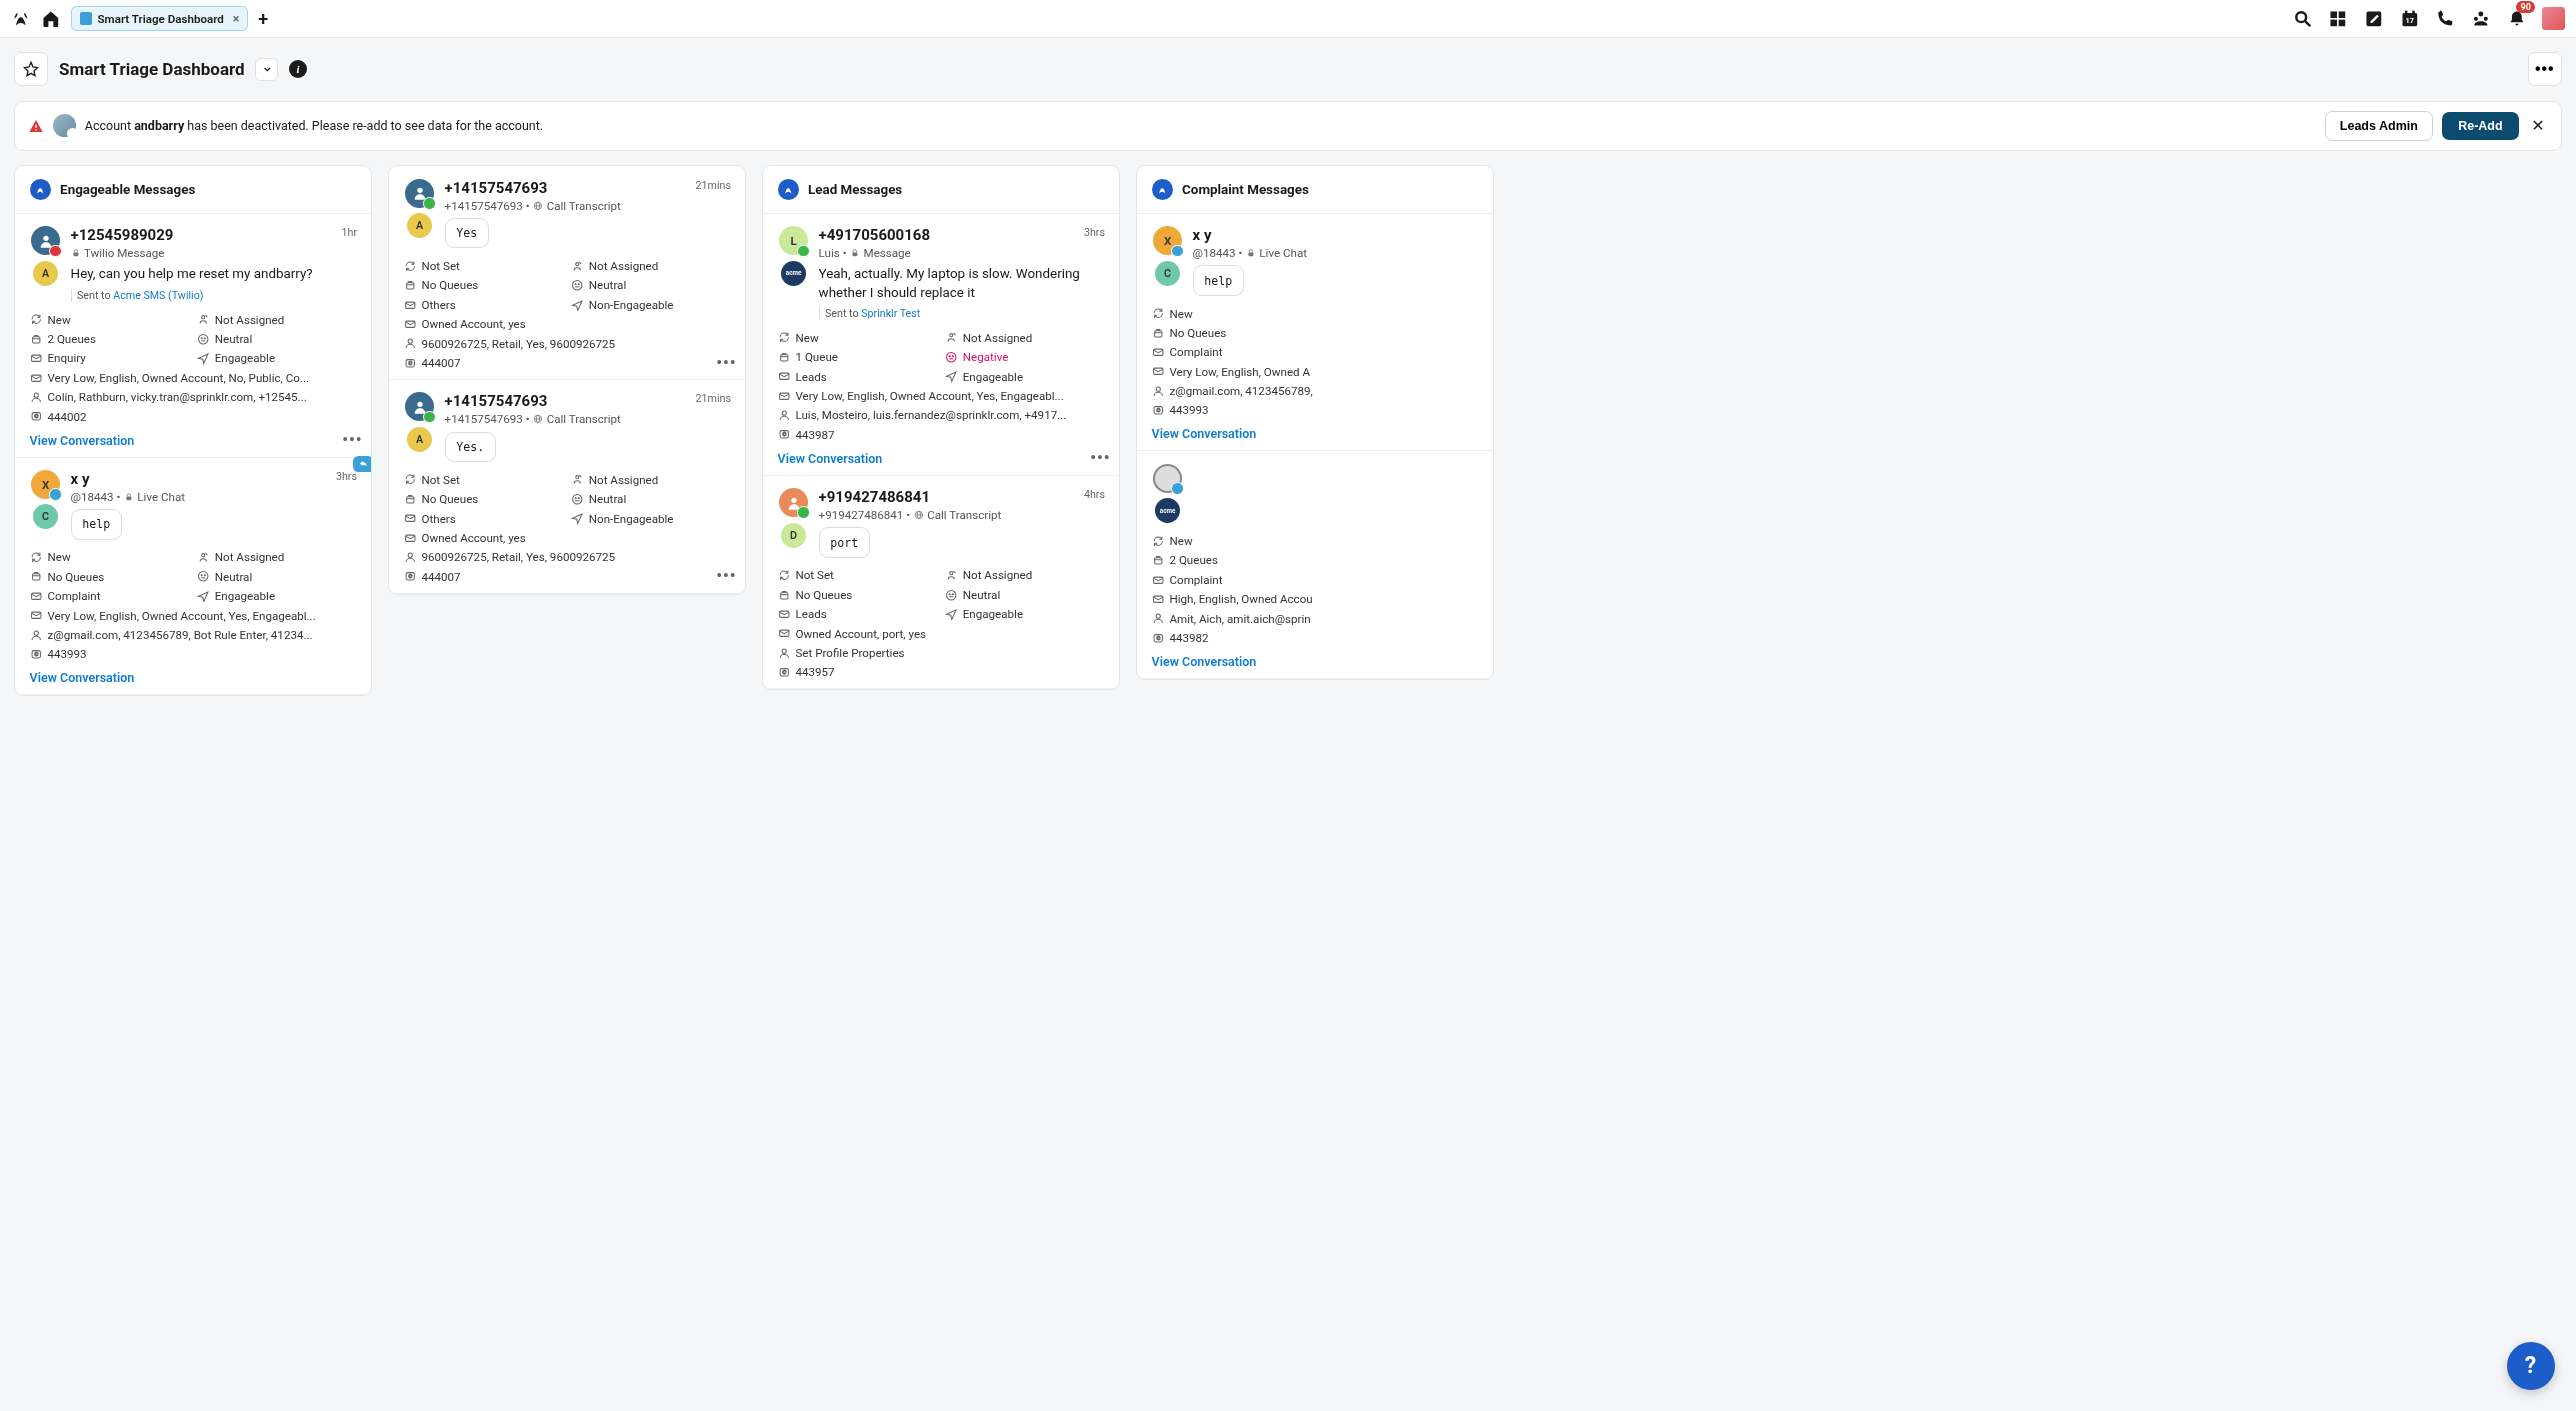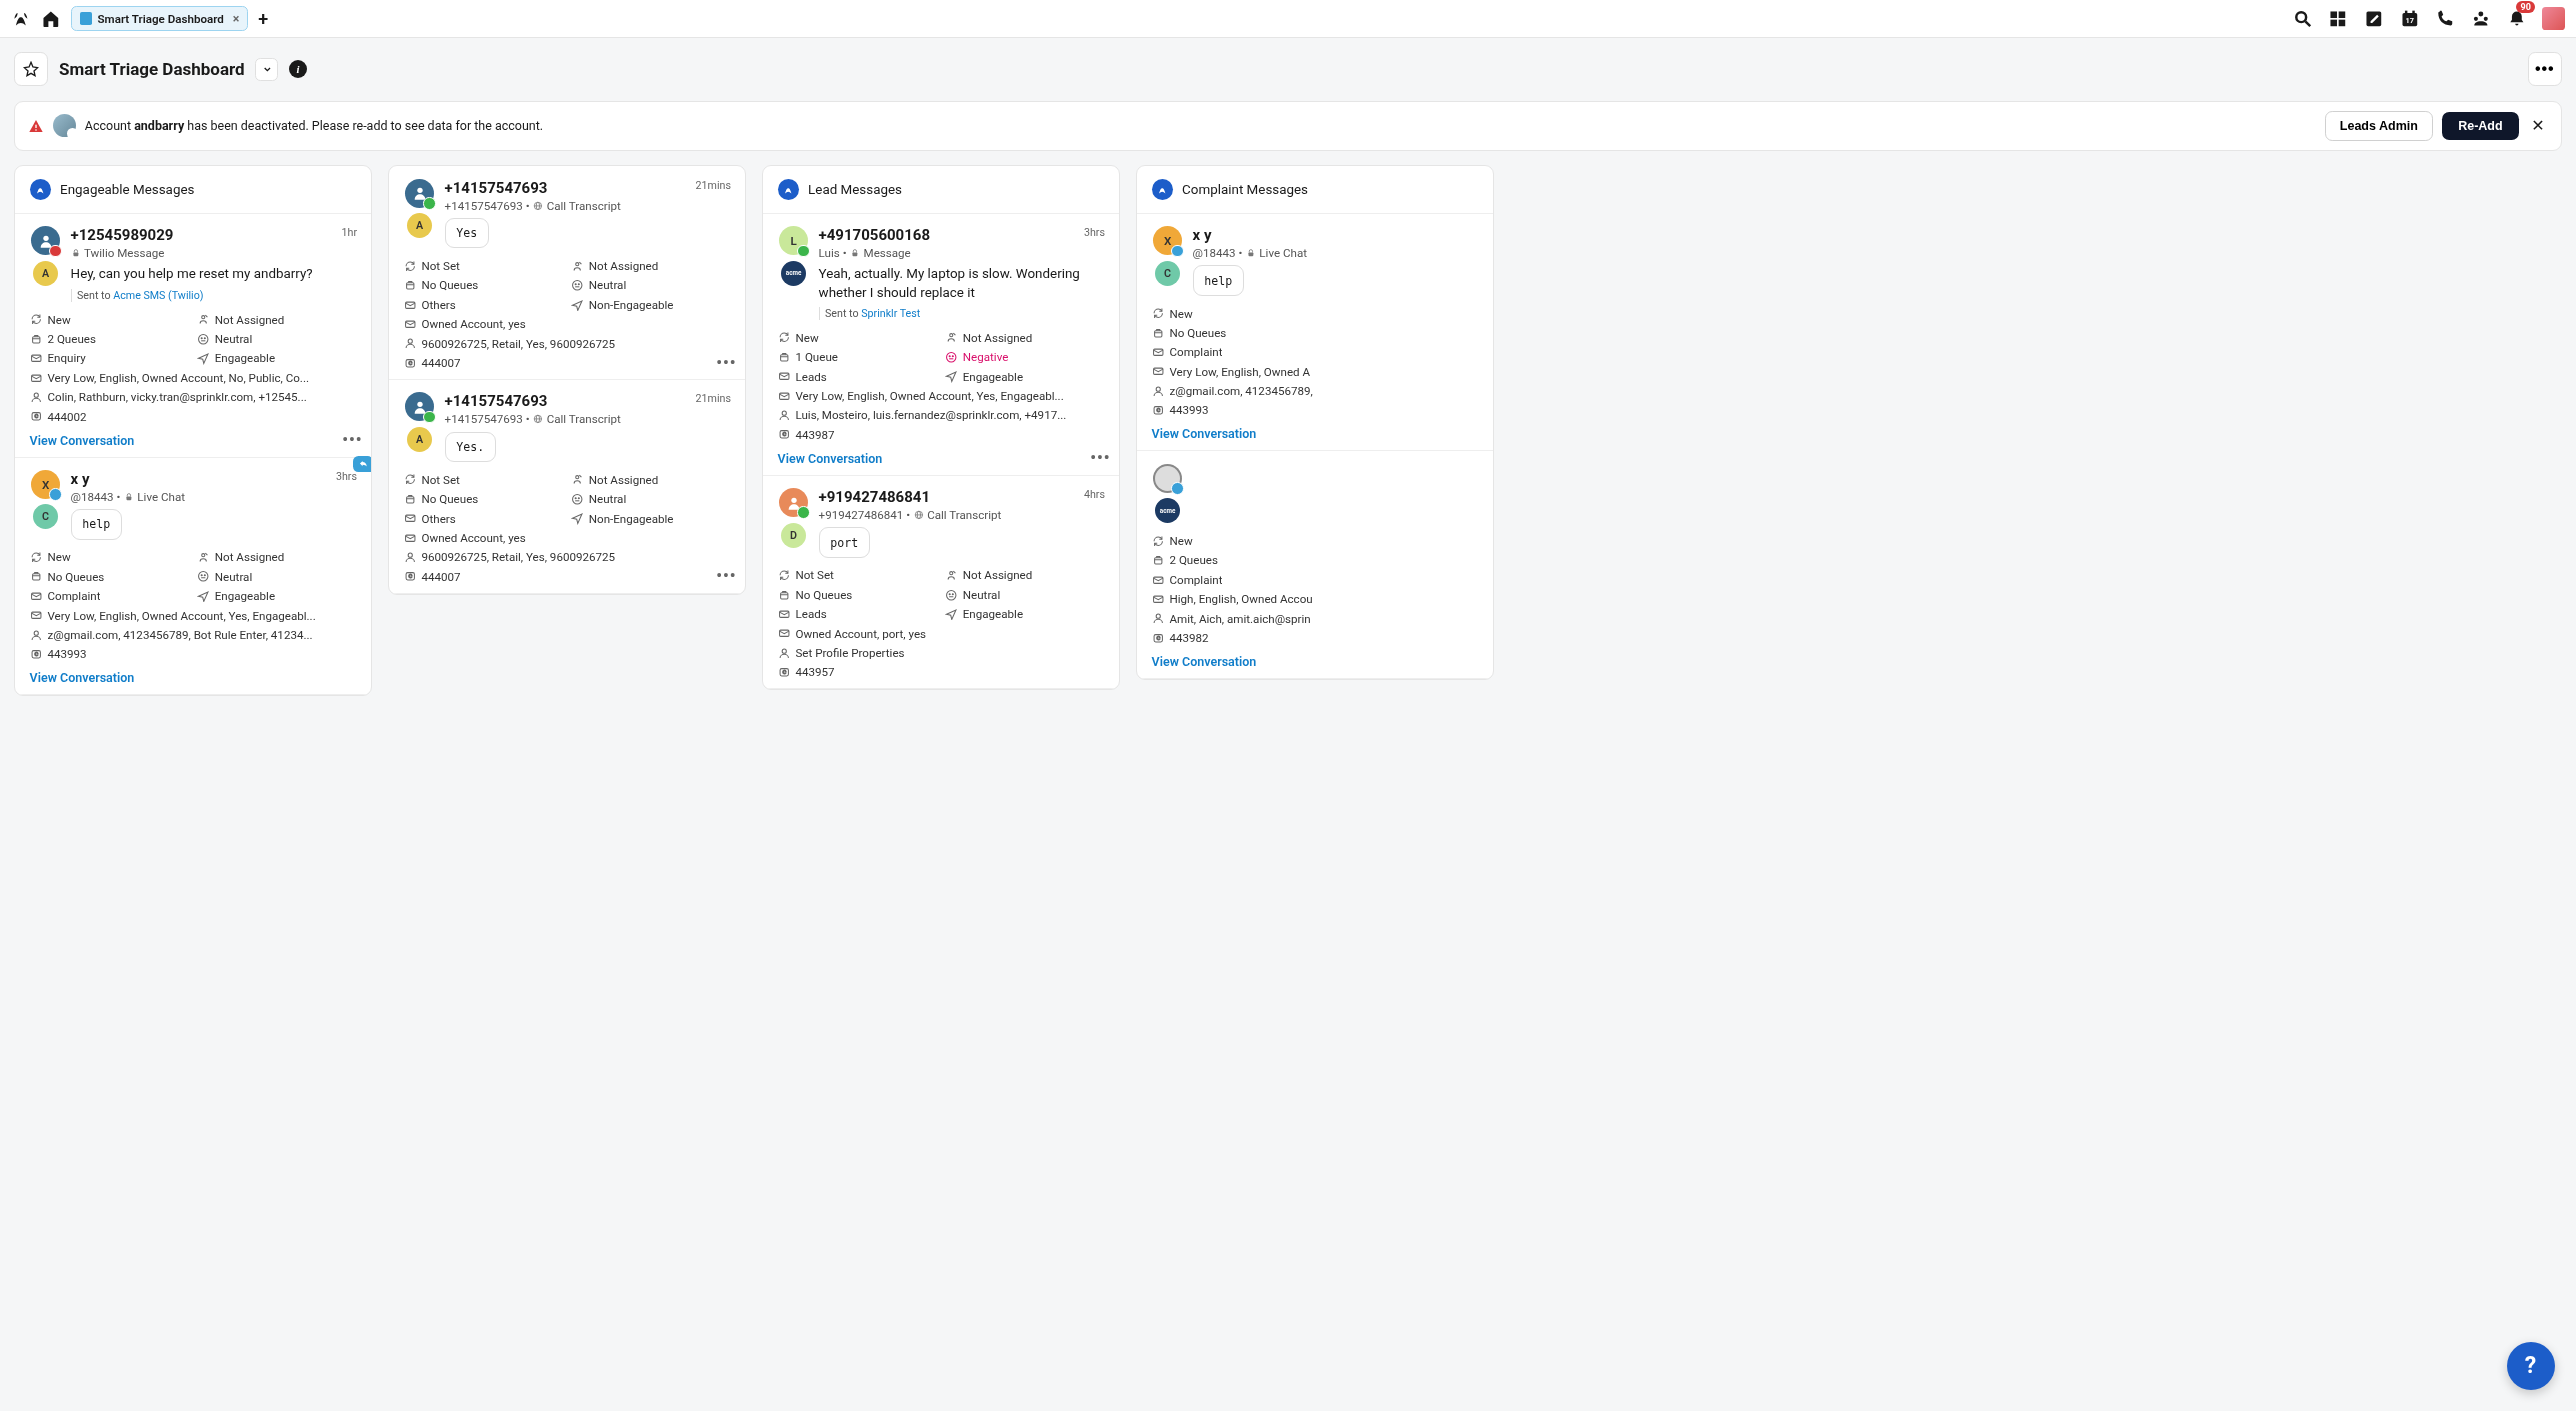--- a/index.html
+++ b/index.html
@@ -28,29 +28,29 @@
 
 
 .alert-bar { margin: 0 14.3px 14.3px; background: #fff; border: 0.9px solid #e5e5e5; border-radius: 9px; padding: 9px 12.5px; display: flex; align-items: center; gap: 9px; }
 .warn-triangle { width: 16px; height: 16px; }
 .alert-avatar { width: 23px; height: 23px; border-radius: 50%; background: linear-gradient(135deg,#9bc,#689); position: relative; }
 .alert-avatar::after { content: ""; position: absolute; bottom: -1.8px; right: -1.8px; width: 10.7px; height: 10.7px; background: #fff; border-radius: 50%; }
 .alert-text { font-size: 12.5px; color: #1a1a1a; }
 .alert-text b { font-weight: 700; }
 .alert-actions { margin-left: auto; display: flex; align-items: center; gap: 9px; }
 .btn-outline { border: 0.9px solid #d0d0d0; background: #fff; border-radius: 7.2px; padding: 7.2px 14.3px; font-size: 12.5px; font-weight: 600; cursor: pointer; }
-.btn-primary { background: #0f172a; color: #fff; border: none; border-radius: 7.2px; padding: 7.2px 16px; font-size: 12.5px; font-weight: 600; cursor: pointer; }
+.btn-primary { background: #0c4a6e; color: #fff; border: none; border-radius: 7.2px; padding: 7.2px 16px; font-size: 12.5px; font-weight: 600; cursor: pointer; }
 .alert-close { font-size: 16px; cursor: pointer; padding: 3.6px; }
 
 
 .board { display: flex; gap: 16px; padding: 0 14.3px 14.3px; overflow-x: auto; align-items: flex-start; }
 .column { flex: 0 0 358px; background: #fff; border: 0.9px solid #e5e5e5; border-radius: 9px; overflow: hidden; }
 .col-header { display: flex; align-items: center; gap: 9px; padding: 12.5px 14.3px; border-bottom: 0.9px solid #eee; }
 .col-header-icon { width: 21.5px; height: 21.5px; background: #1c5dc9; border-radius: 50%; display: flex; align-items: center; justify-content: center; }
-.col-title { font-size: 13.4px; font-weight: 400; }
+.col-title { font-size: 13.4px; font-weight: 700; }
 
 
 .card { padding: 12.5px 14.3px 9px; border-bottom: 0.9px solid #eee; position: relative; }
 .card-head { display: flex; gap: 9px; align-items: flex-start; }
 .avatar-stack { display: flex; flex-direction: column; gap: 5.4px; align-items: center; min-width: 32px; }
 .avatar { width: 29px; height: 29px; border-radius: 50%; display: flex; align-items: center; justify-content: center; font-size: 11.6px; font-weight: 600; color: #fff; position: relative; flex-shrink: 0; }
 .avatar.small { width: 25px; height: 25px; font-size: 10.7px; }
 .avatar-sub { position: absolute; bottom: -1.8px; right: -1.8px; width: 12.5px; height: 12.5px; border-radius: 50%; border: 1.8px solid #fff; }
 .card-main { flex: 1; min-width: 0; }
 .card-title { font-size: 15px; font-weight: 700; line-height: 1.2; }

